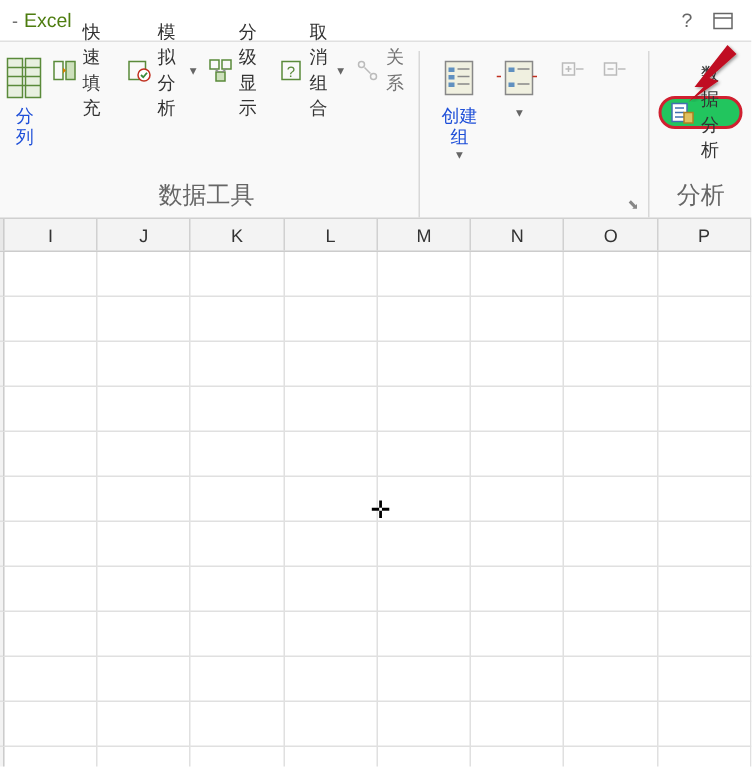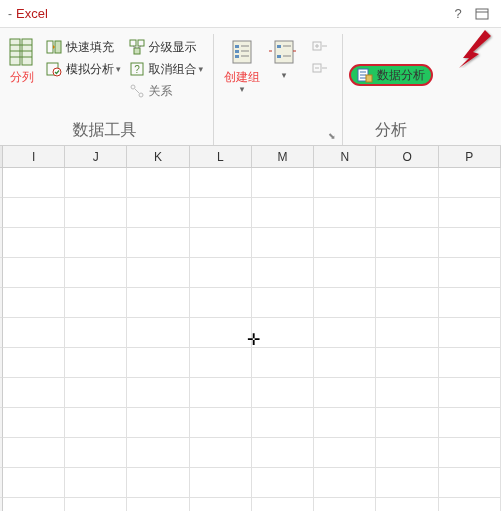--- a/index.html
+++ b/index.html
@@ -1,33 +1,33 @@
 <!DOCTYPE html>
 <html><head>
 <meta charset="utf-8">
 <style>
 * { margin: 0; padding: 0; box-sizing: border-box; }
 body { font-family: "Microsoft YaHei", "SimSun", sans-serif; font-size: 12px; background: #fff; width: 501px; height: 511px; overflow: hidden; position: relative; }
 
 .titlebar { height: 28px; background: #fff; display: flex; align-items: center; padding: 0 8px; border-bottom: 1px solid #e0e0e0; }
 .titlebar .dash { color: #666; margin-right: 4px; }
-.titlebar .title { color: #b91c1c; font-size: 13px; }
+.titlebar .title { color: #4d7c0f; font-size: 13px; }
 .titlebar .spacer { flex: 1; }
 .titlebar .winbtn { width: 22px; height: 20px; display: flex; align-items: center; justify-content: center; color: #666; margin-left: 2px; font-size: 13px; }
 
 .ribbon { height: 118px; background: #f9f9f9; border-bottom: 1px solid #d0d0d0; display: flex; padding-top: 6px; }
 .group { border-right: 1px solid #d8d8d8; padding: 0 6px; display: flex; flex-direction: column; position: relative; }
 .group-body { flex: 1; display: flex; align-items: flex-start; }
 .group-label { text-align: center; color: #666; font-size: 16px; padding: 2px 0 4px; }
 
 .vbtn { display: flex; flex-direction: column; align-items: center; justify-content: flex-start; padding: 2px 4px; min-width: 40px; }
 .vbtn .bigicon { width: 32px; height: 32px; margin-bottom: 2px; display: flex; align-items: center; justify-content: center; }
-.vbtn .lbl { font-size: 12px; color: #ef4444; text-align: center; line-height: 14px; }
-
-.smallstack { display: flex; flex-direction: column; gap: 0; padding: 2px 0; }
+.vbtn .lbl { font-size: 12px; color: #1d4ed8; text-align: center; line-height: 14px; }
+
+.smallstack { display: flex; flex-direction: row; gap: 0; padding: 2px 0; }
 .sbtn { display: flex; align-items: center; padding: 1px 4px; height: 22px; }
 .sbtn .sicon { width: 16px; height: 16px; margin-right: 4px; display: flex; align-items: center; justify-content: center; }
 .sbtn .slbl { font-size: 12px; color: #333; }
 .sbtn .dd { margin-left: 2px; color: #666; font-size: 9px; }
 .disabled { color: #aaa !important; }
 .disabled .slbl { color: #737373; }
 
 .highlight { border: 2px solid #d02030; border-radius: 16px; padding: 2px 6px; background: #22c55e; margin-top: 28px; }
 
 .gl-corner { position: absolute; bottom: 4px; right: 4px; width: 10px; height: 10px; font-size: 9px; color: #888; }

